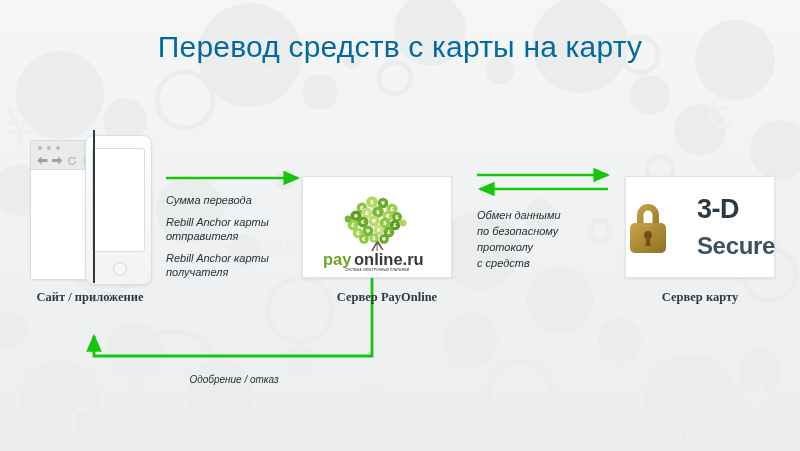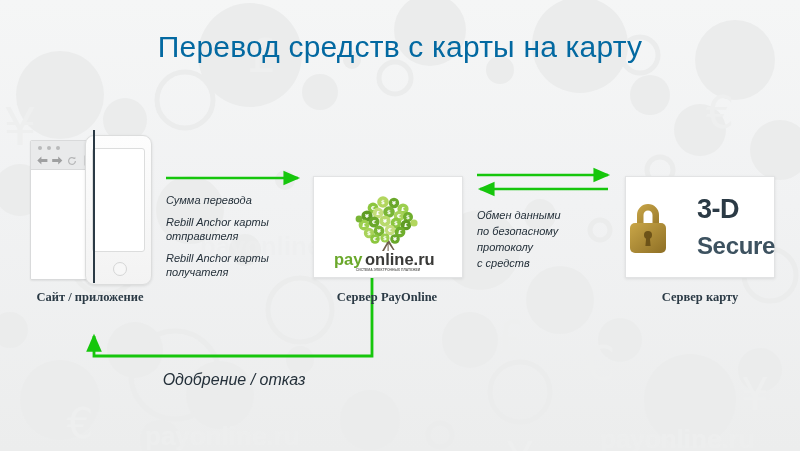--- a/index.html
+++ b/index.html
@@ -85,21 +85,21 @@
   }
 
   
   .card{
     position:absolute;
     background:#ffffff;
     border:1px solid #e2e3e4;
     box-shadow:0 1px 3px rgba(0,0,0,0.09);
     z-index:4;
   }
-  #card-payonline{left:313px;top:176px;width:148px;height:100px;}
+  #card-payonline{left:302px;top:176px;width:148px;height:100px;}
   #card-3ds{left:625px;top:176px;width:148px;height:100px;}
 
   .logo-wrap{position:absolute;left:0;top:0;width:100%;height:100%;
              display:flex;align-items:center;justify-content:center;}
 
   
   .tds{display:flex;align-items:center;gap:26px;}
   .tds-text{line-height:1;}
   .tds-3d{font-size:27px;font-weight:bold;color:#2b3a45;letter-spacing:-0.5px;}
   .tds-secure{font-size:24px;font-weight:700;color:#3d5260;letter-spacing:-0.3px;margin-top:11px;}
@@ -360,15 +360,15 @@
     </p>
   </div>
 
   <div class="flow-label" style="left:477px;top:207px;width:140px;line-height:16px;">
     <div>Обмен данными</div>
     <div>по безопасному</div>
     <div>протоколу</div>
     <div>с средств</div>
   </div>
 
-  <div class="flow-label" style="left:94px;top:373px;width:280px;text-align:center;font-size:16px;">Одобрение / отказ</div>
+  <div class="flow-label" style="left:94px;top:373px;width:280px;text-align:center;font-size:10px;">Одобрение / отказ</div>
 
 </div>
 
 </body></html>

